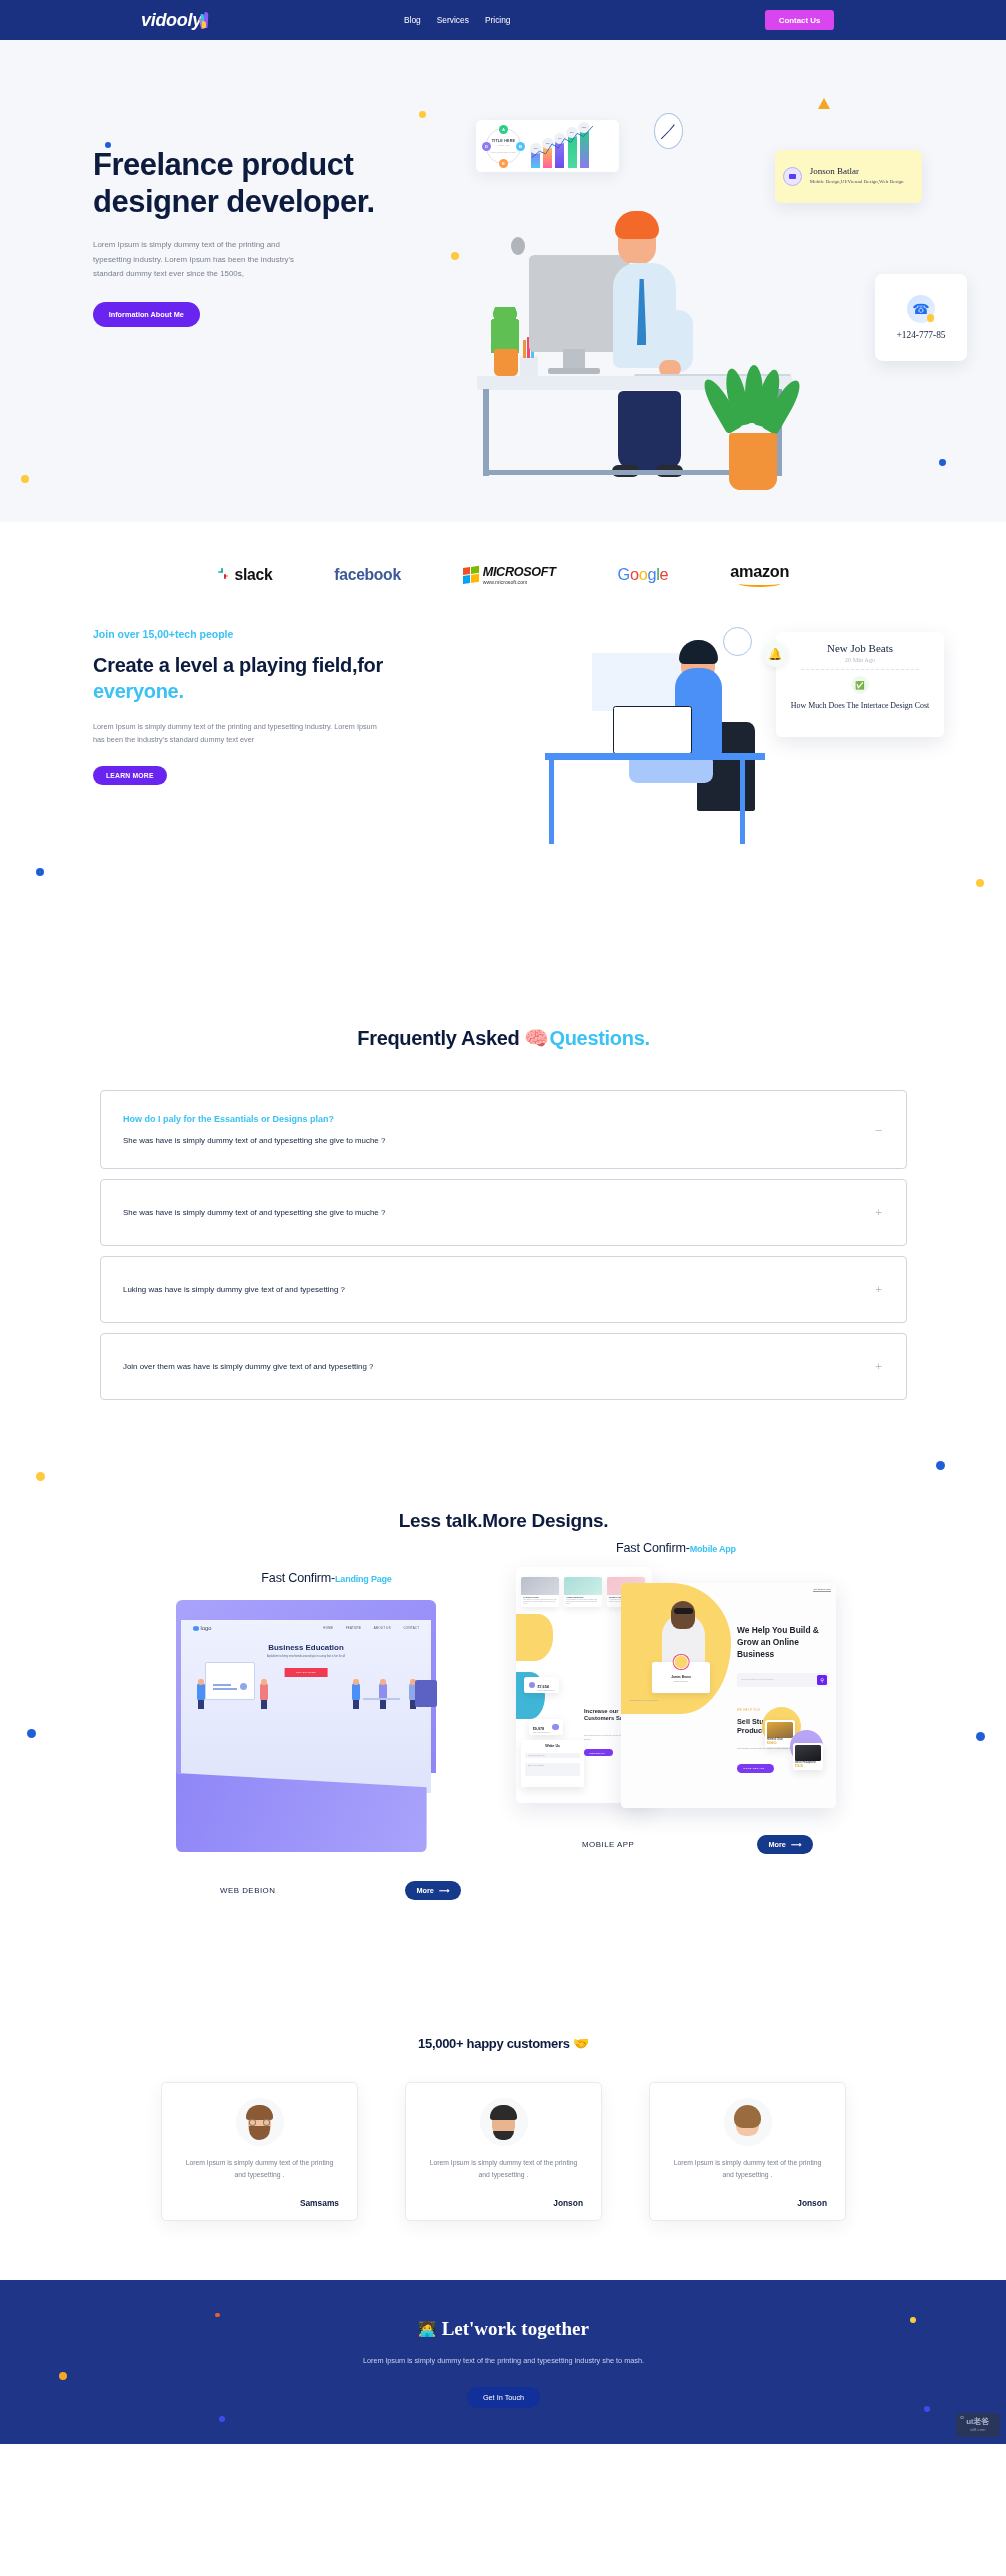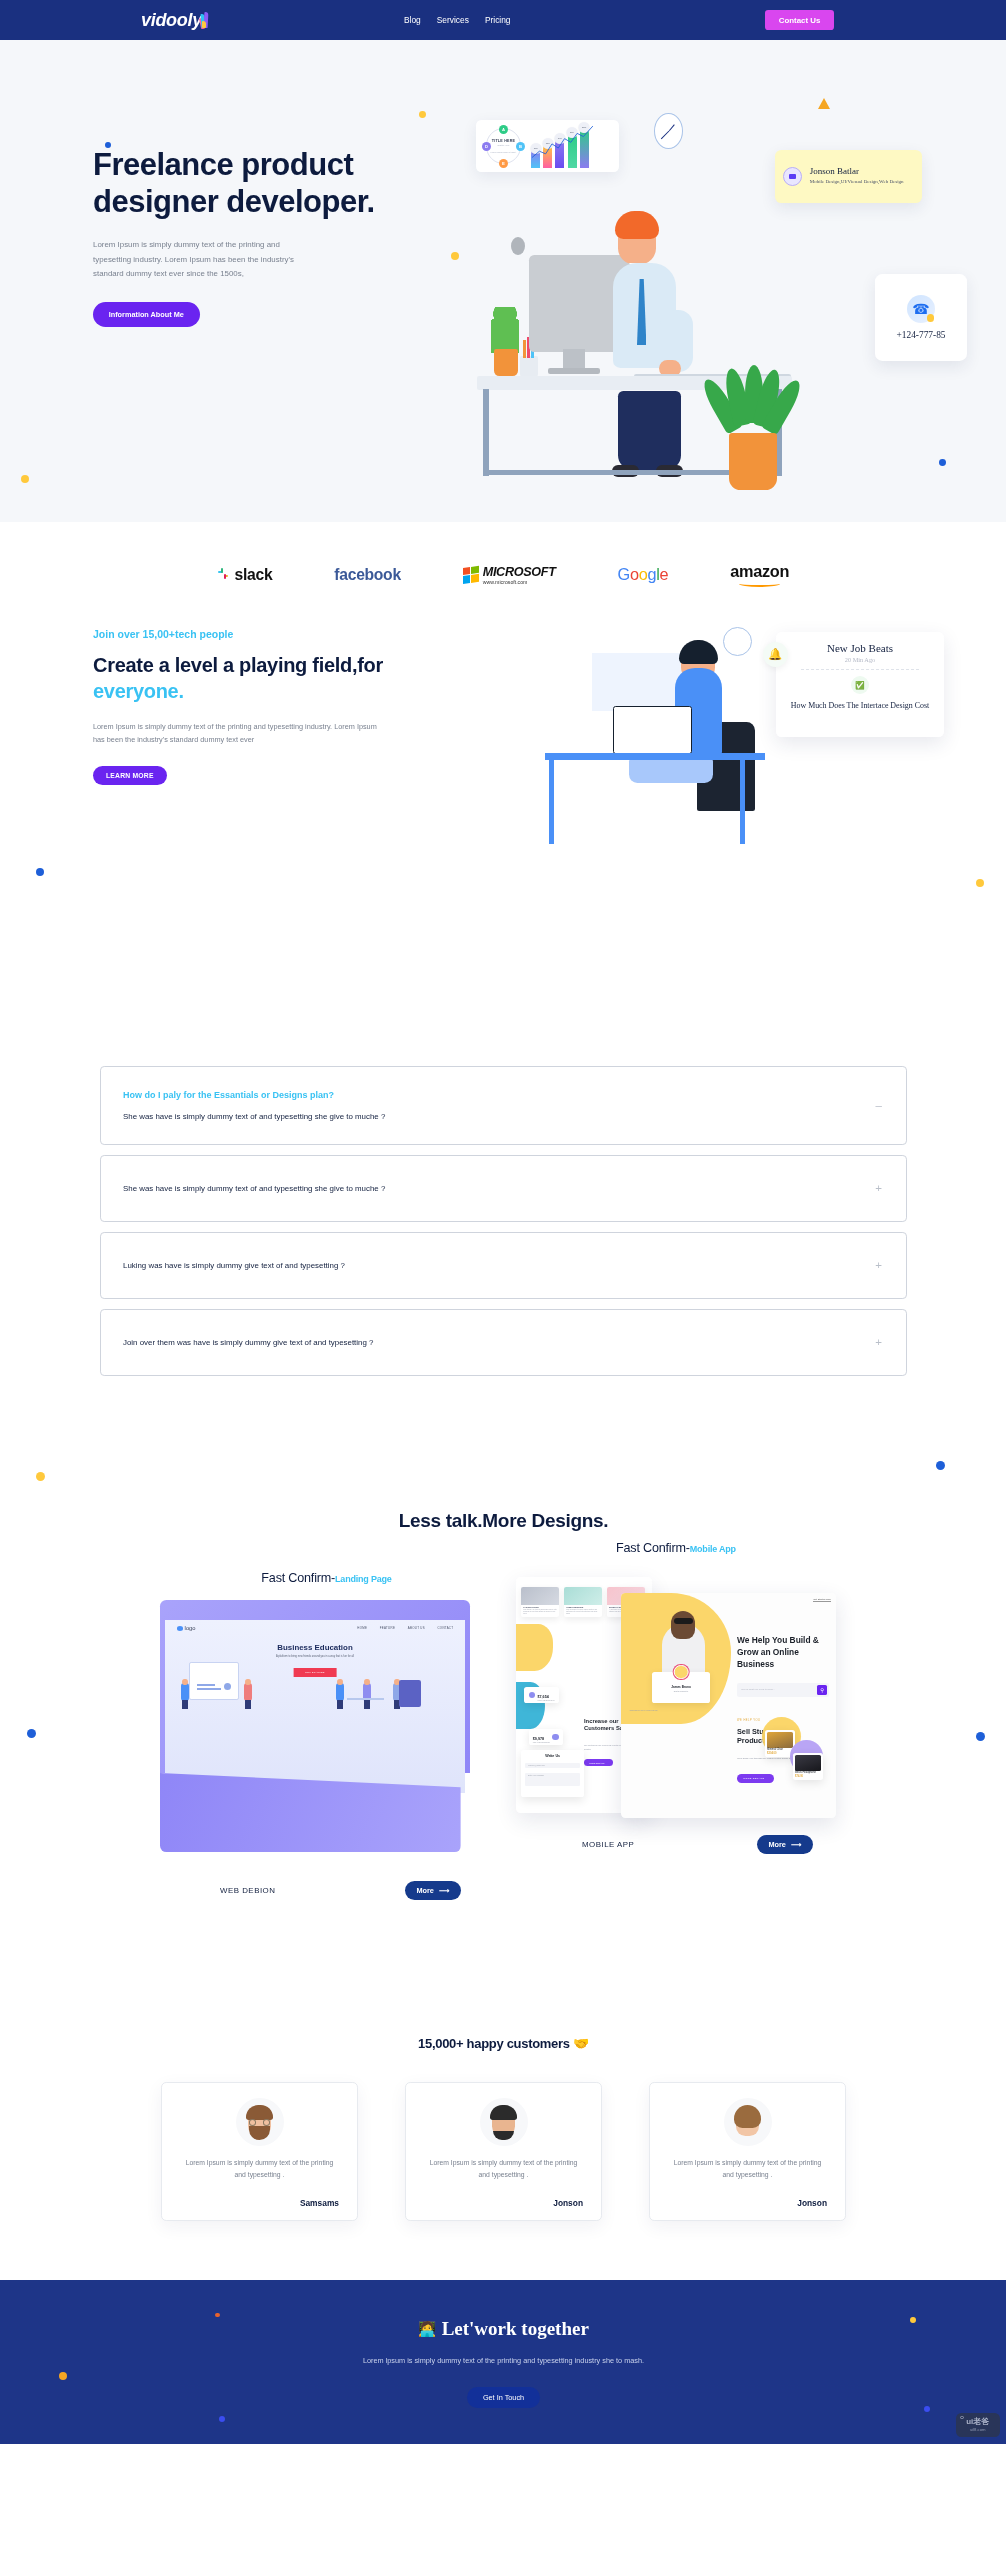--- a/index.html
+++ b/index.html
@@ -272,21 +272,21 @@
   .designs { position:relative; background:#fff; height:530px; }
   .designs-h2 { text-align:center; font-size:19px; font-weight:700; color:#0d1b3e;
     letter-spacing:-0.3px; padding-top:17px; }
 
   .proj { position:absolute; }
   .proj-label { font-size:12.6px; font-weight:400; color:#0d1b3e; text-align:center;
     letter-spacing:-0.2px; }
   .proj-label em { font-style:normal; color:#39c2f3; font-size:9px; font-weight:700; }
 
   
-  .mock-land { position:absolute; left:160px; top:107px; width:310px; height:252px; }
+  .mock-land { position:absolute; left:176px; top:107px; width:260px; height:252px; }
   .ml-top { position:absolute; inset:0 0 79px 0; background:linear-gradient(135deg,#a9a3fb,#8f86f7);
     border-radius:6.3px 6.3px 0 0; }
   .ml-inner { position:absolute; left:5.2px; top:20px; right:5.2px; bottom:59px;
     background:linear-gradient(180deg,#eef1fe,#dfe4fb); }
   .ml-logo { position:absolute; left:11.5px; top:5.2px; font-size:5.8px; color:#3a4258; }
   .ml-nav { position:absolute; right:11.5px; top:6.3px; display:flex; gap:12.6px;
     font-size:2.9px; color:#4a5268; letter-spacing:0.3px; }
   .ml-title { position:absolute; left:0; right:0; top:23px; text-align:center;
     font-size:7.9px; font-weight:700; color:#1b2a5c; }
   .ml-sub { position:absolute; left:0; right:0; top:35px; text-align:center;
@@ -297,21 +297,21 @@
     background:linear-gradient(110deg,#8f86f7,#a9a3fb); border-radius:0 0 6.3px 6.3px;
     clip-path:polygon(0 0, 100% 18%, 100% 100%, 0 100%); }
   .mock-ppl { position:absolute; left:13.6px; bottom:84px; right:13.6px; height:73px; }
   .ppl { position:absolute; bottom:0; }
   .ppl .b { position:absolute; bottom:8.4px; width:8.4px; height:18px; border-radius:3.1px; }
   .ppl .h { position:absolute; bottom:24px; left:1.6px; width:5.2px; height:6.3px;
     border-radius:50%; background:#f5b089; }
   .ppl .l { position:absolute; bottom:0; left:1px; width:6.3px; height:9.4px; background:#2f3b78; }
 
   
-  .mock-mob { position:absolute; left:516px; top:79px; width:320px; height:283px; }
+  .mock-mob { position:absolute; left:516px; top:69px; width:320px; height:283px; }
   .mm-shot { position:absolute; left:105px; top:21px; width:215px; height:225px;
     background:#fdfdfd; border-radius:4.2px; box-shadow:0 7.3px 21px rgba(30,40,90,.12); overflow:hidden; }
   .mm-blob { position:absolute; left:0; top:0; width:110px; height:131px;
     background:#fbd66a; border-radius:0 60% 50% 0/0 50% 60% 0; }
   .mm-h { position:absolute; left:116px; top:42px; width:92px; font-size:8.4px;
     font-weight:700; color:#1b2029; line-height:1.4; }
   .mm-search { position:absolute; left:116px; top:90px; width:92px; height:13.6px;
     background:#f3f4f8; border-radius:2.1px; }
   .mm-search-btn { position:absolute; right:1.6px; top:1.6px; width:10.5px; height:10.5px;
     background:#6a24f0; border-radius:1.6px; color:#fff; font-size:5.2px;
@@ -592,20 +592,21 @@
       <div class="job-shield">✅</div>
       <div class="job-q">How Much Does The Intertace Design Cost</div>
     </div>
   </div>
 
   <div class="dot" style="left:36px;top:241px;width:7.9px;height:7.9px;background:#1e5fd8;"></div>
   <div class="dot" style="left:976px;top:252px;width:7.9px;height:7.9px;background:#ffc93c;"></div>
 </section>
 
 <section class="faq">
+  <h2 class="faq-h2"><span>Frequently Asked </span><span>🧠</span><em>Questions.</em></h2>
 
   <div class="faq-list">
     <div class="faq-item open">
       <div class="faq-q">How do I paly for the Essantials or Designs plan?</div>
       <div class="faq-a">She was have  is simply dummy text of and typesetting she give to muche ?</div>
       <span class="faq-toggle">–</span>
     </div>
     <div class="faq-item">
       <div class="faq-single">She was have  is simply dummy text of and typesetting she give to muche ?</div>
       <span class="faq-toggle">+</span>

